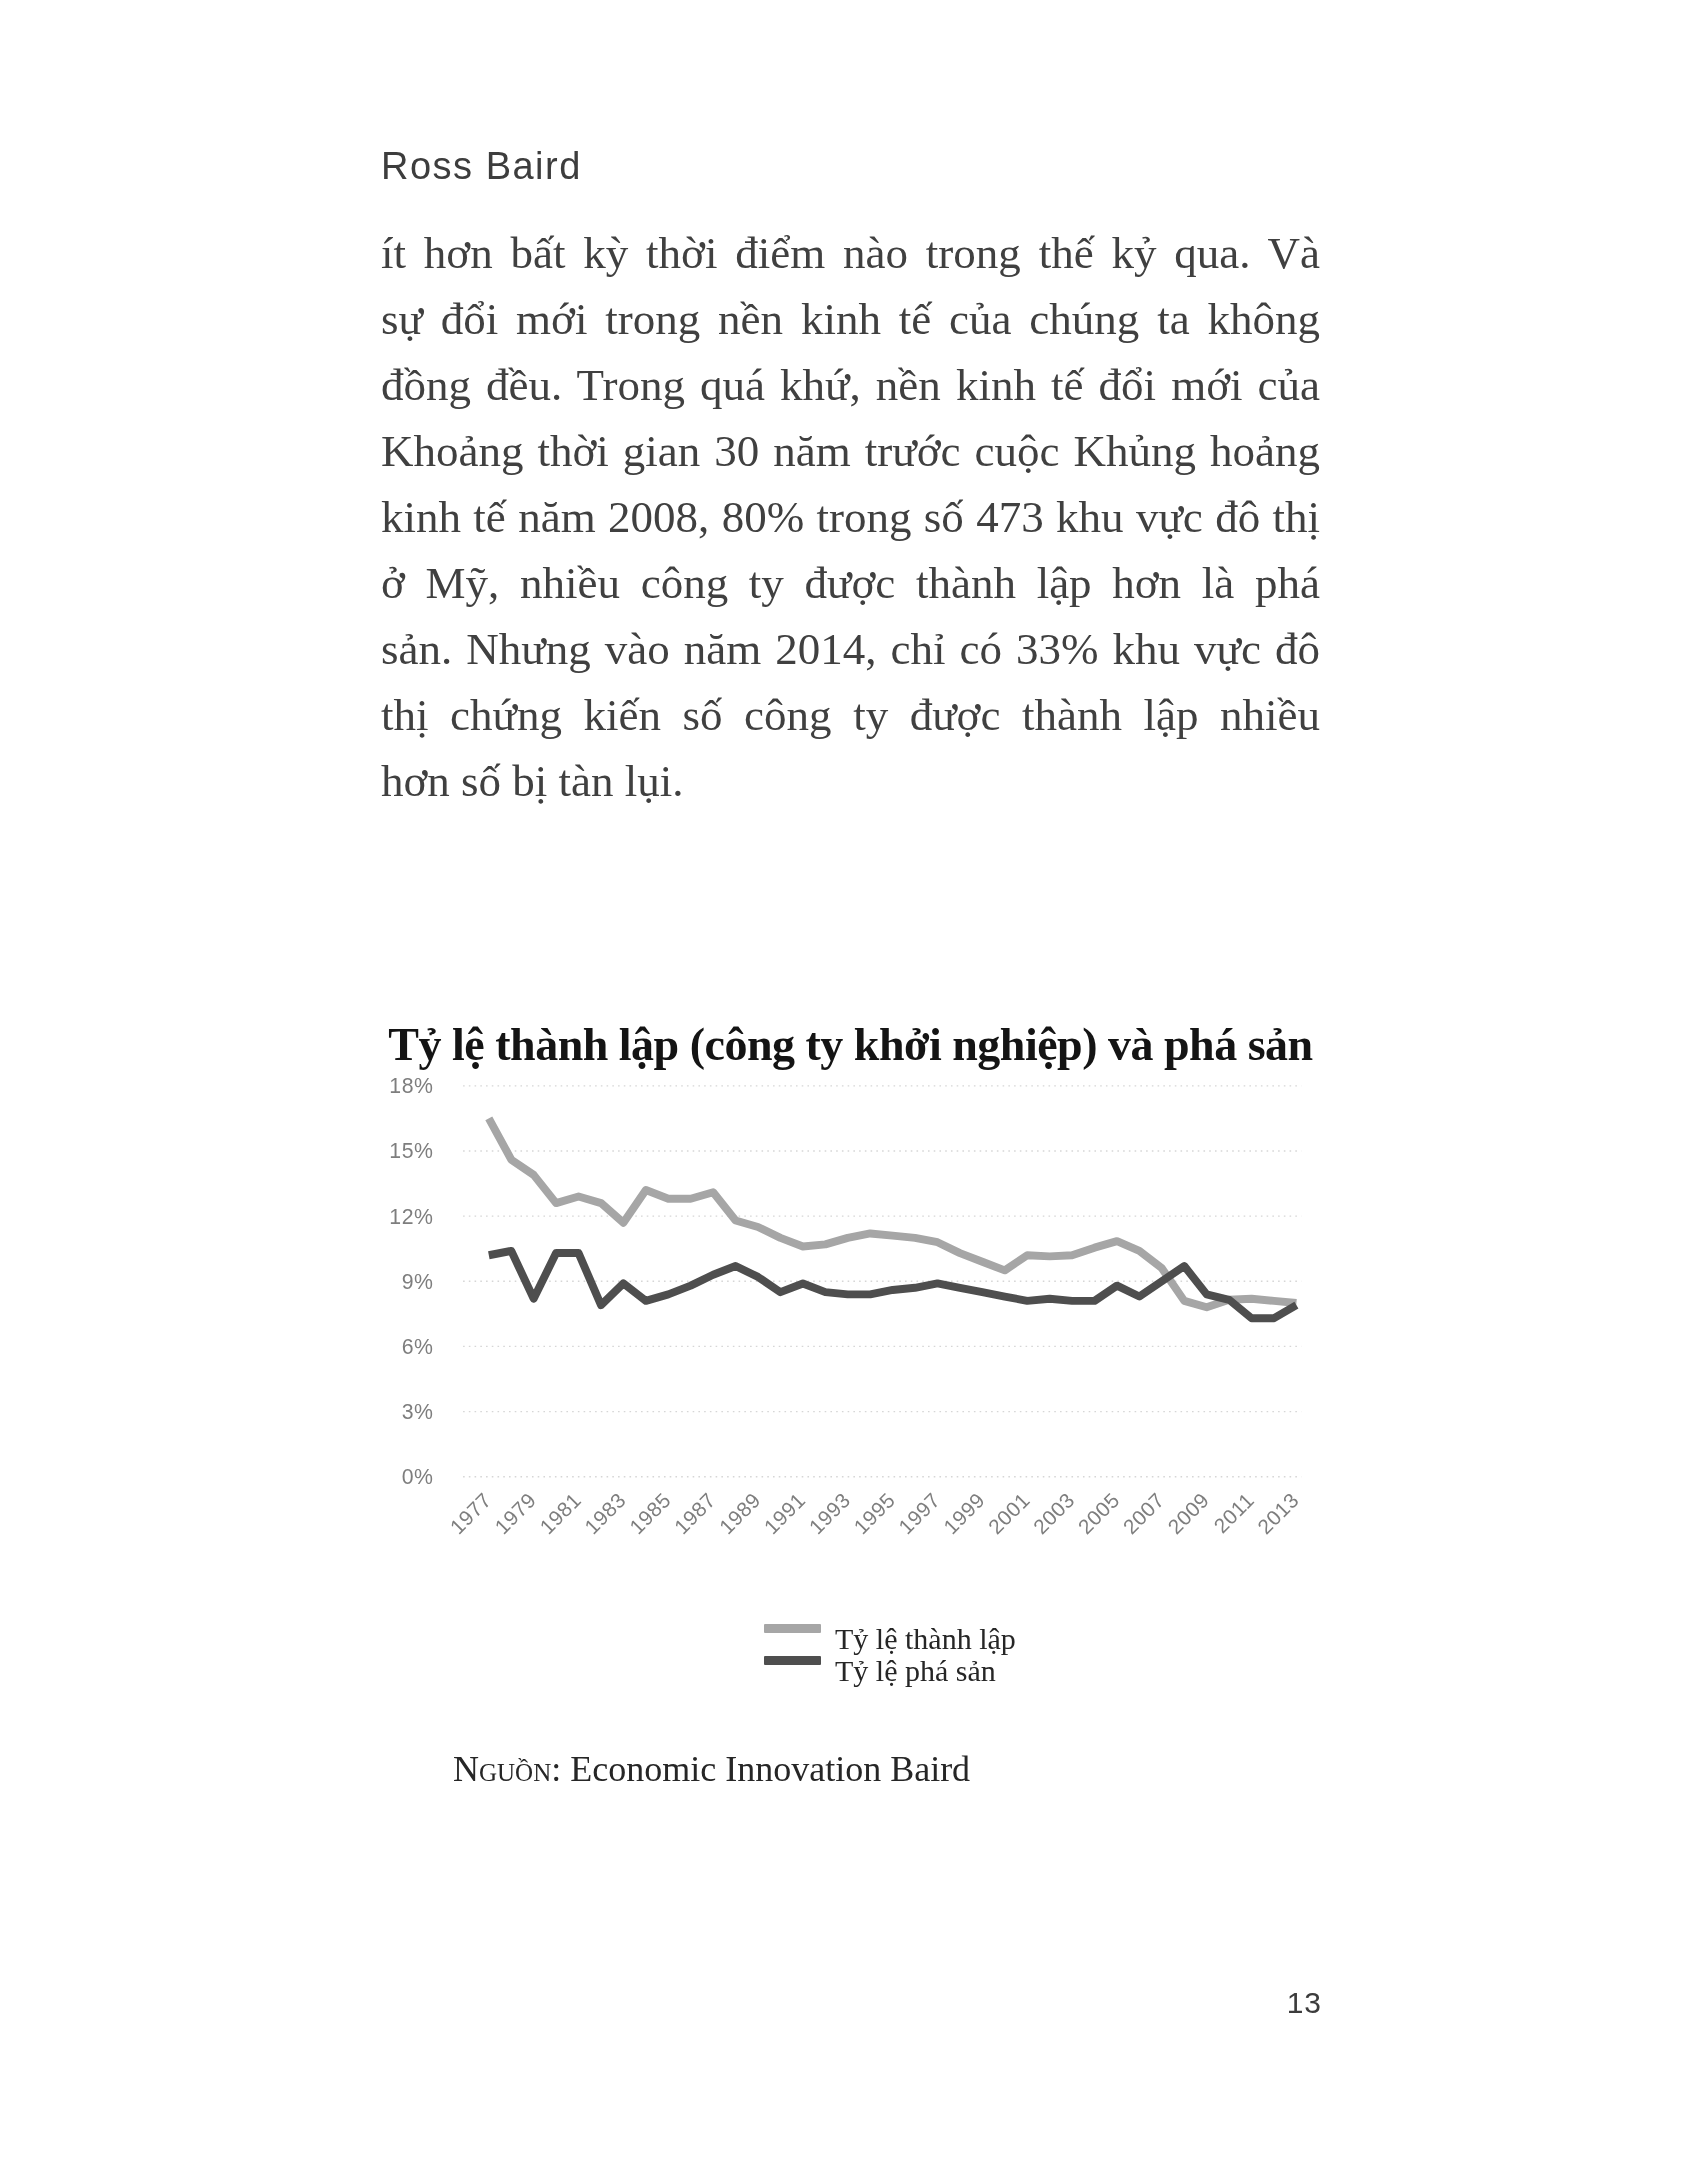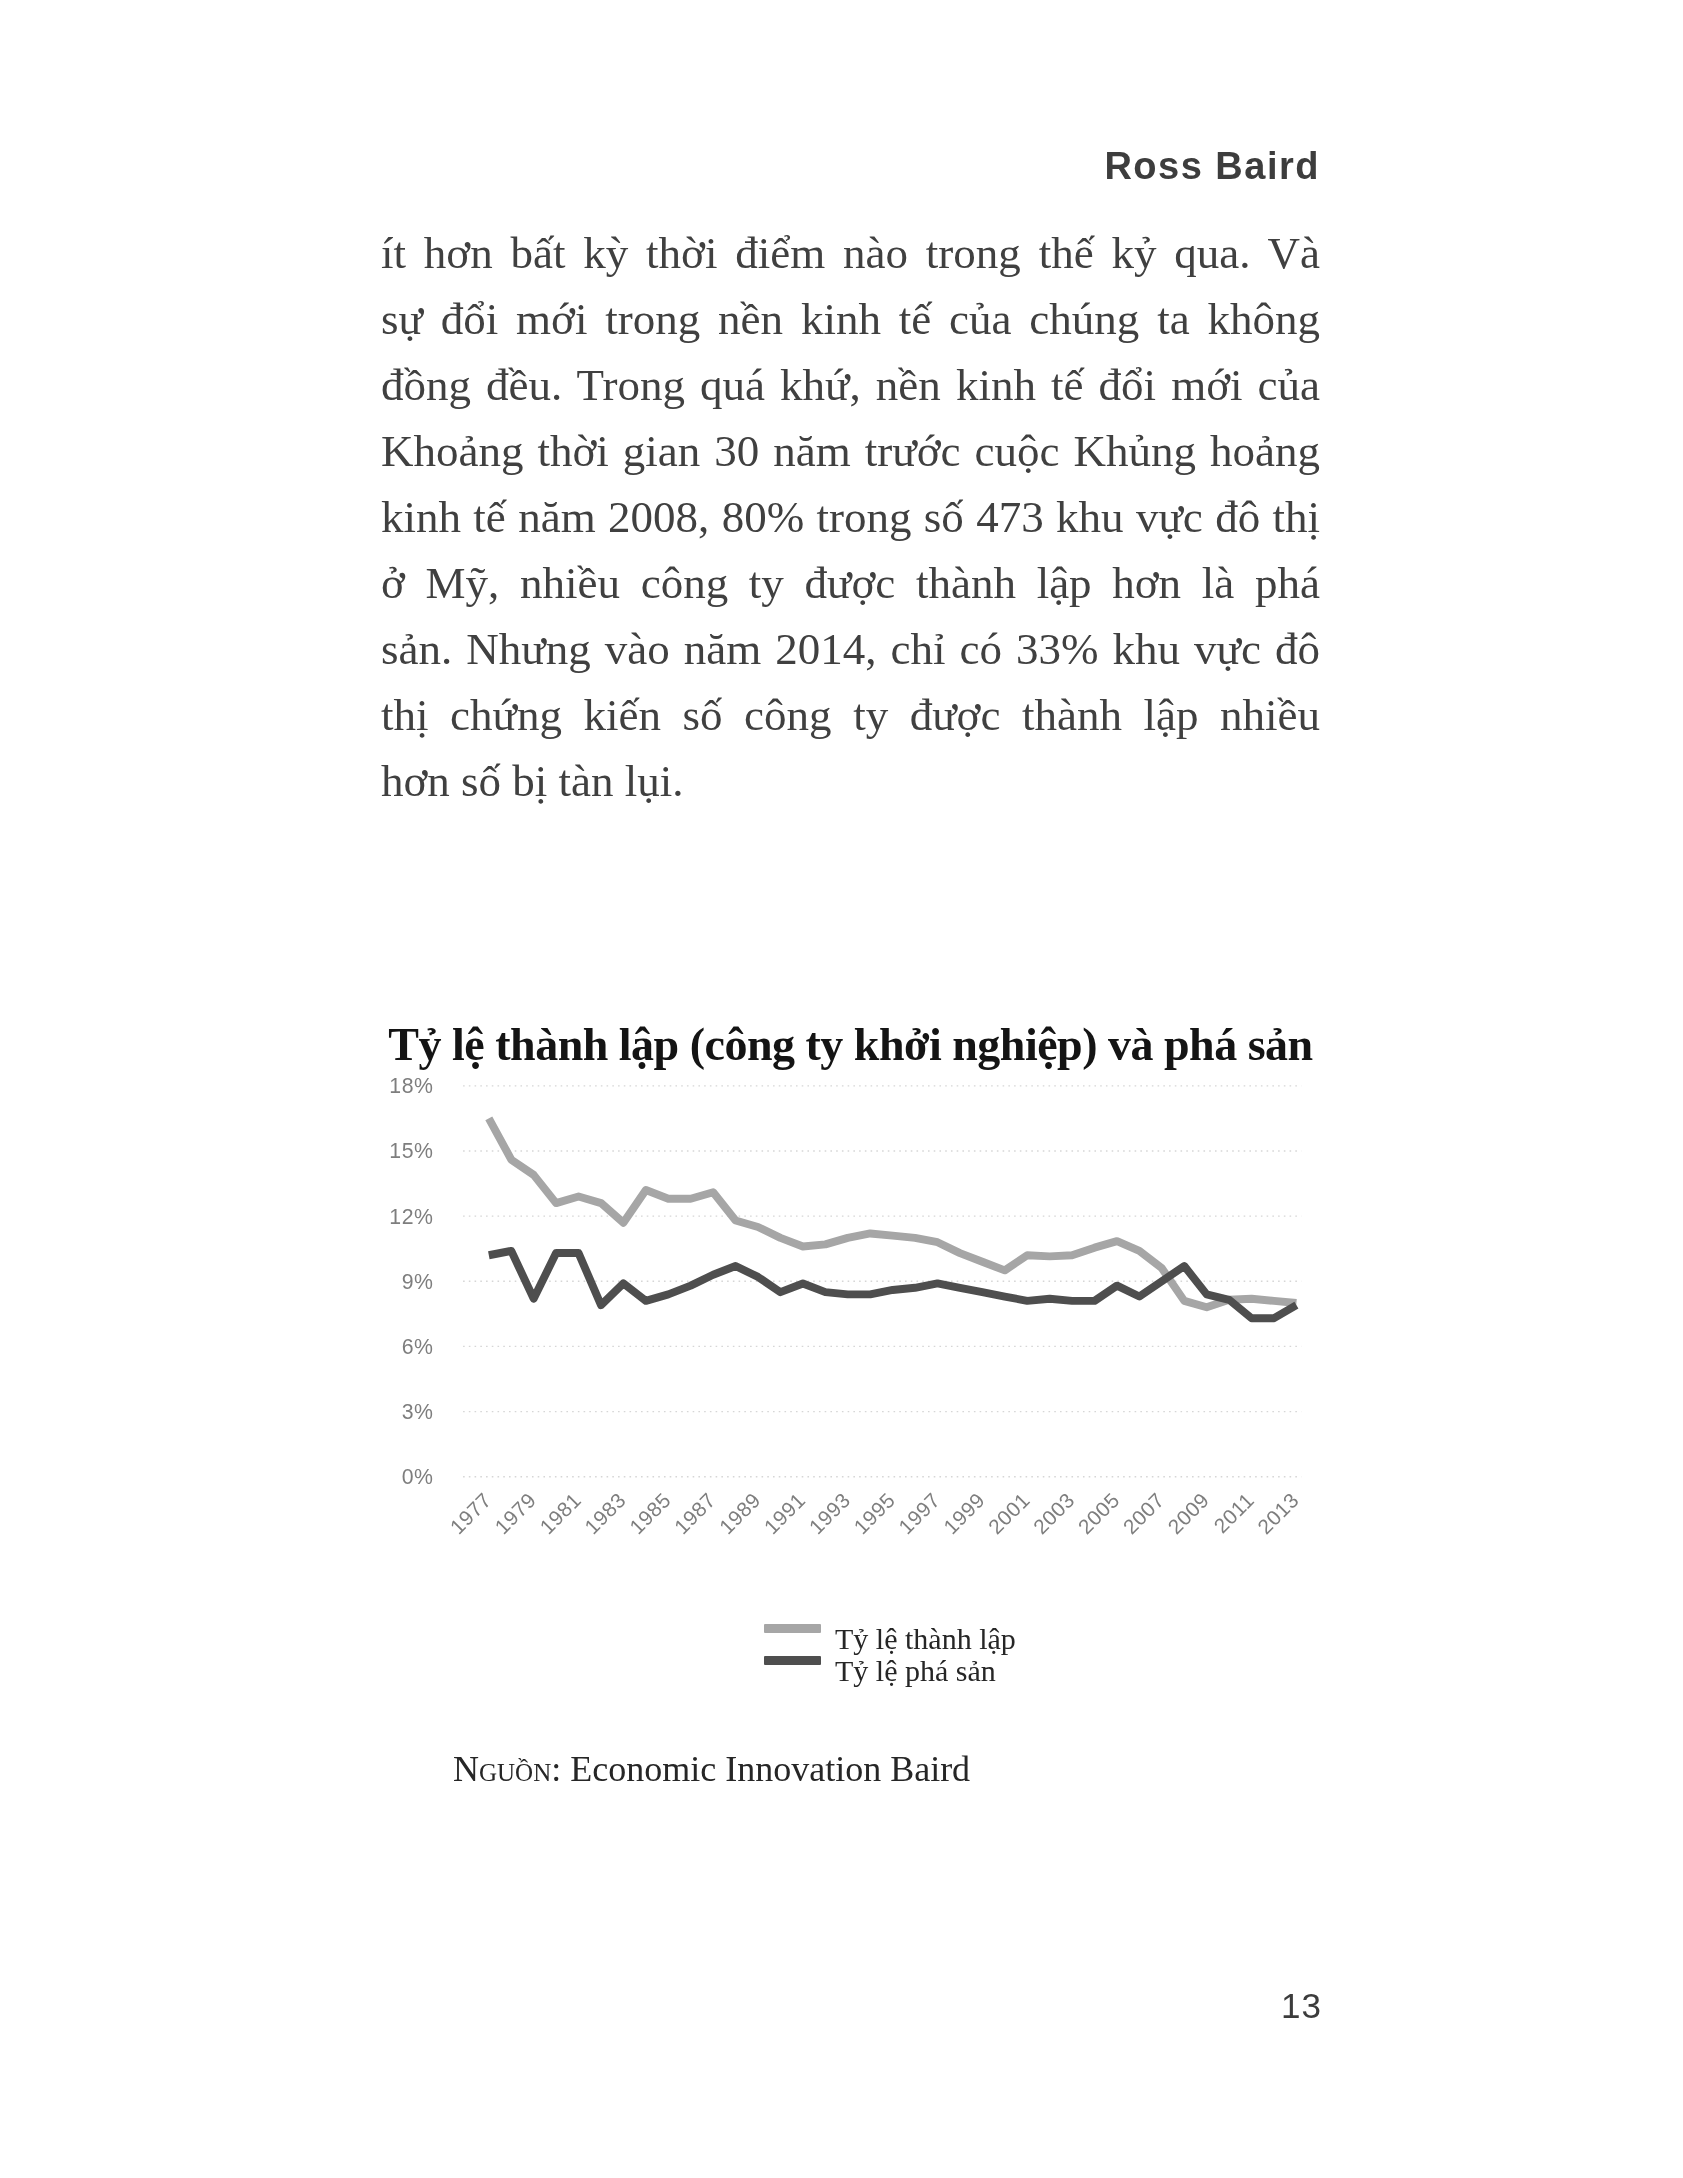--- a/index.html
+++ b/index.html
@@ -1,20 +1,20 @@
 <!DOCTYPE html>
 <html><head>
 <meta charset="utf-8">
 <style>
   html,body{margin:0;padding:0;}
   body{width:1683px;height:2178px;position:relative;background:#ffffff;overflow:hidden;
        font-family:"Liberation Serif",serif;}
 
-  .page-header{position:absolute;left:381px;top:145px;width:939px;text-align:right;
-       font-family:"Liberation Sans",sans-serif;font-size:38px;font-weight:700;
+  .page-header{position:absolute;left:381px;top:145px;width:939px;
+       font-family:"Liberation Sans",sans-serif;font-size:38px;font-weight:400;
        letter-spacing:1.5px;color:#3d3d3d;}
 
   .body-text{position:absolute;left:381px;top:220px;width:939px;color:#404040;
        font-size:45px;line-height:66px;}
   .body-text .line{text-align:justify;text-align-last:justify;white-space:normal;}
   .body-text .line.last{text-align-last:left;}
 
   .chart-title{position:absolute;left:381px;top:1018px;width:939px;text-align:center;
        font-size:46px;font-weight:bold;color:#141414;letter-spacing:-0.5px;}
 
@@ -27,21 +27,21 @@
 
   .legend{position:absolute;left:764px;top:1624px;color:#222;}
   .legend-row{display:flex;align-items:flex-start;height:32px;}
   .swatch{display:inline-block;width:57px;height:9px;margin-right:14px;border-radius:1px;}
   .legend-label{font-size:30px;line-height:30px;color:#262626;}
 
   .source{position:absolute;left:453px;top:1748px;font-size:36px;color:#262626;}
   .source .sc{font-variant:small-caps;}
 
   .page-number{position:absolute;left:1228px;top:1986px;width:94px;text-align:right;
-       font-family:"Liberation Sans",sans-serif;font-size:35px;color:#3c3c3c;letter-spacing:1px;}
+       font-family:"Liberation Sans",sans-serif;font-size:30px;color:#3c3c3c;letter-spacing:1px;}
 </style>
 </head>
 <body>
 
 <div class="page-header">Ross Baird</div>
 
 <div class="body-text">
   <div class="line">ít hơn bất kỳ thời điểm nào trong thế kỷ qua. Và</div>
   <div class="line">sự đổi mới trong nền kinh tế của chúng ta không</div>
   <div class="line">đồng đều. Trong quá khứ, nền kinh tế đổi mới của</div>

